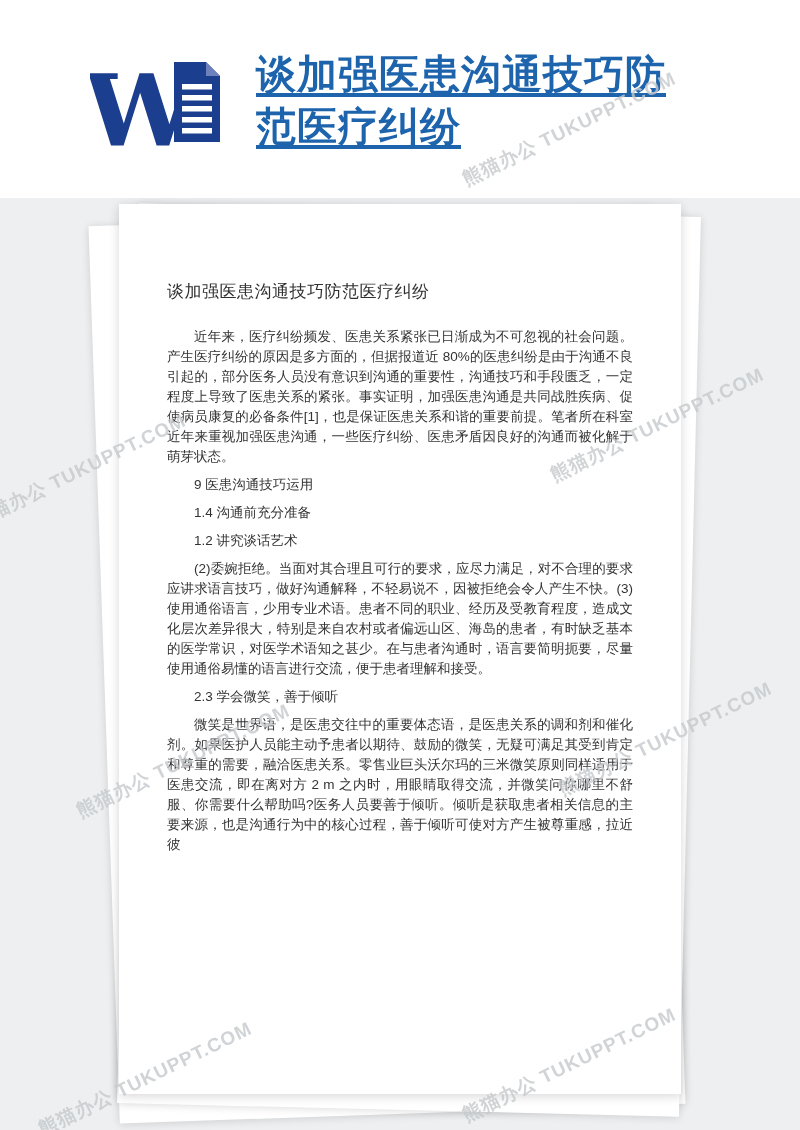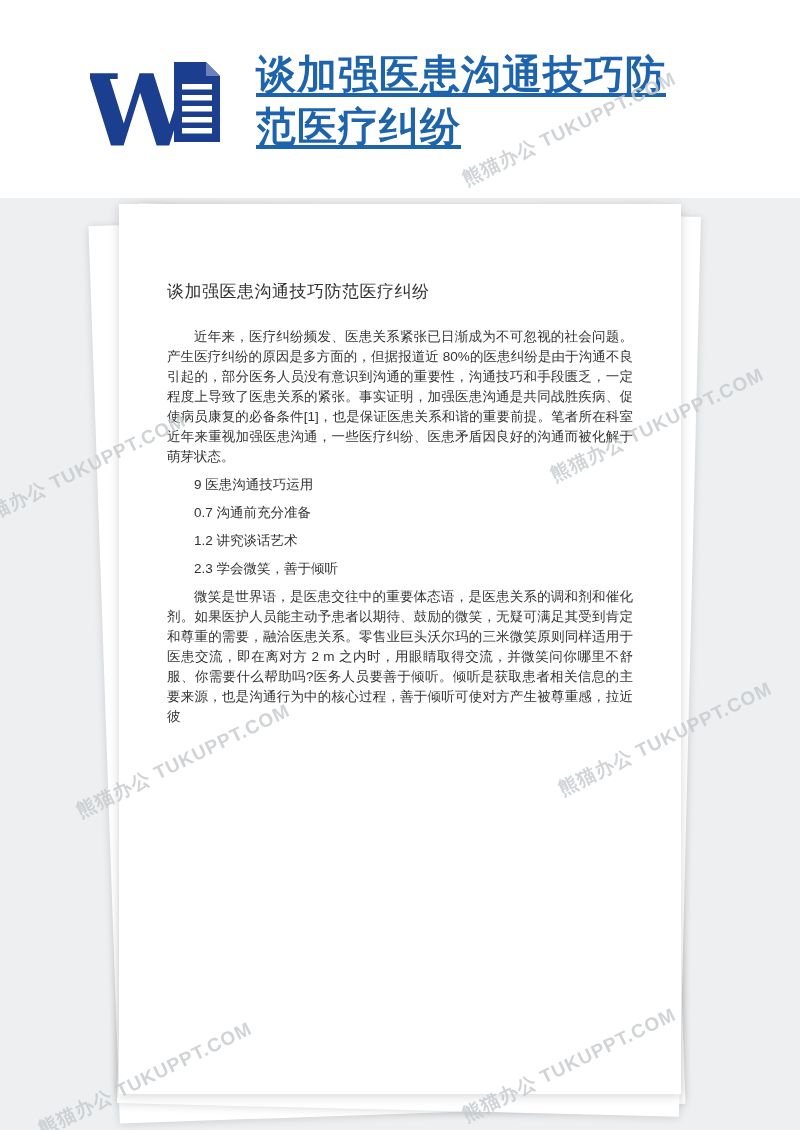--- a/index.html
+++ b/index.html
@@ -92,22 +92,23 @@
     <h1 class="header-title">谈加强医患沟通技巧防范医疗纠纷</h1>
   </div>
 
   <div class="page-back one"></div>
   <div class="page-back two"></div>
 
   <div class="doc-page">
     <h2 class="doc-title">谈加强医患沟通技巧防范医疗纠纷</h2>
     <p class="block para">近年来，医疗纠纷频发、医患关系紧张已日渐成为不可忽视的社会问题。产生医疗纠纷的原因是多方面的，但据报道近 80%的医患纠纷是由于沟通不良引起的，部分医务人员没有意识到沟通的重要性，沟通技巧和手段匮乏，一定程度上导致了医患关系的紧张。事实证明，加强医患沟通是共同战胜疾病、促使病员康复的必备条件[1]，也是保证医患关系和谐的重要前提。笔者所在科室近年来重视加强医患沟通，一些医疗纠纷、医患矛盾因良好的沟通而被化解于萌芽状态。</p>
     <p class="block heading">9 医患沟通技巧运用</p>
-    <p class="block heading">0.7 沟通前充分准备</p>
+    <p class="block heading">1.4 沟通前充分准备</p>
     <p class="block heading">1.2 讲究谈话艺术</p>
+    <p class="block para">(2)委婉拒绝。当面对其合理且可行的要求，应尽力满足，对不合理的要求应讲求语言技巧，做好沟通解释，不轻易说不，因被拒绝会令人产生不快。(3)使用通俗语言，少用专业术语。患者不同的职业、经历及受教育程度，造成文化层次差异很大，特别是来自农村或者偏远山区、海岛的患者，有时缺乏基本的医学常识，对医学术语知之甚少。在与患者沟通时，语言要简明扼要，尽量使用通俗易懂的语言进行交流，便于患者理解和接受。</p>
     <p class="block heading">2.3 学会微笑，善于倾听</p>
     <p class="block para">微笑是世界语，是医患交往中的重要体态语，是医患关系的调和剂和催化剂。如果医护人员能主动予患者以期待、鼓励的微笑，无疑可满足其受到肯定和尊重的需要，融洽医患关系。零售业巨头沃尔玛的三米微笑原则同样适用于医患交流，即在离对方 2 m 之内时，用眼睛取得交流，并微笑问你哪里不舒服、你需要什么帮助吗?医务人员要善于倾听。倾听是获取患者相关信息的主要来源，也是沟通行为中的核心过程，善于倾听可使对方产生被尊重感，拉近彼</p>
   </div>
 
   <div class="wm w1">熊猫办公 TUKUPPT.COM</div>
   <div class="wm w2">熊猫办公 TUKUPPT.COM</div>
   <div class="wm w3">熊猫办公 TUKUPPT.COM</div>
   <div class="wm w4">熊猫办公 TUKUPPT.COM</div>
   <div class="wm w5">熊猫办公 TUKUPPT.COM</div>
   <div class="wm w6">熊猫办公 TUKUPPT.COM</div>

